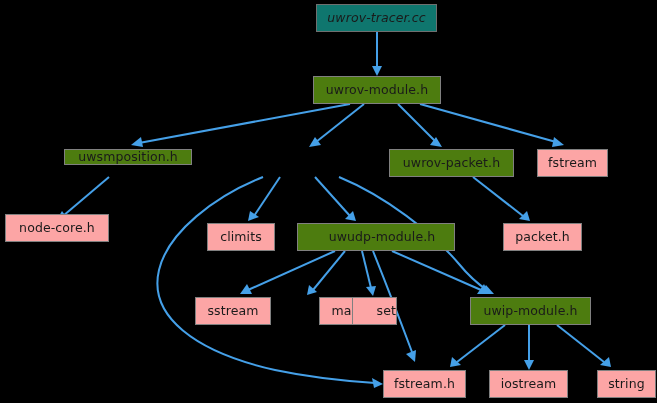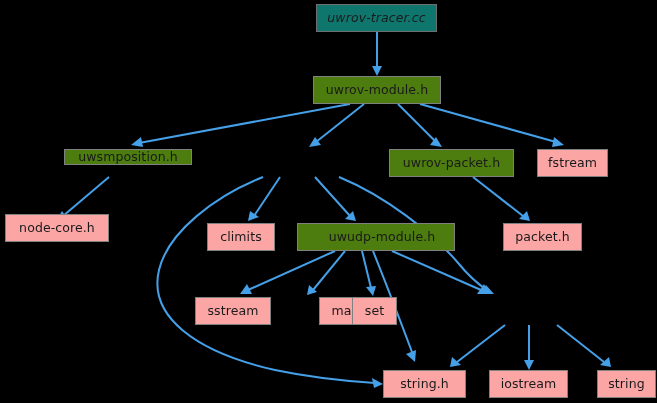--- a/index.html
+++ b/index.html
@@ -157,25 +157,28 @@
     </div>
     <div class="gnode fill-light" style="left: 503px; top: 223px; width: 79px; height: 28px; align-items: center;">
       <span>packet.h</span>
     </div>
     <div class="gnode fill-light" style="left: 179px; top: 297px; width: 76px; height: 28px; margin-left: 16px;">
       <span>sstream</span>
     </div>
     <div class="gnode fill-light" style="left: 277px; top: 297px; width: 53px; height: 28px; margin-left: 42px;">
       <span>map</span>
     </div>
-    <div class="gnode fill-light" style="left: 352px; top: 297px; width: 45px; height: 28px;">
+    <div class="gnode fill-light" style="left: 352px; top: 297px; width: 45px; height: 28px; justify-content: flex-end;">
       <span>set</span>
     </div>
+    <div class="gnode fill-white" style="left: 470px; top: 297px; width: 121px; height: 28px;">
+      <span>uwip-module.h</span>
+    </div>
     <div class="gnode fill-light" style="left: 383px; top: 370px; width: 83px; height: 28px;">
-      <span>string.h</span>
+      <span>fstream.h</span>
     </div>
     <div class="gnode fill-light" style="left: 489px; top: 370px; width: 79px; height: 28px;">
       <span>iostream</span>
     </div>
     <div class="gnode fill-light" style="left: 597px; top: 370px; width: 59px; height: 28px;">
       <span>string</span>
     </div>
   </div>
 
 </body></html>

